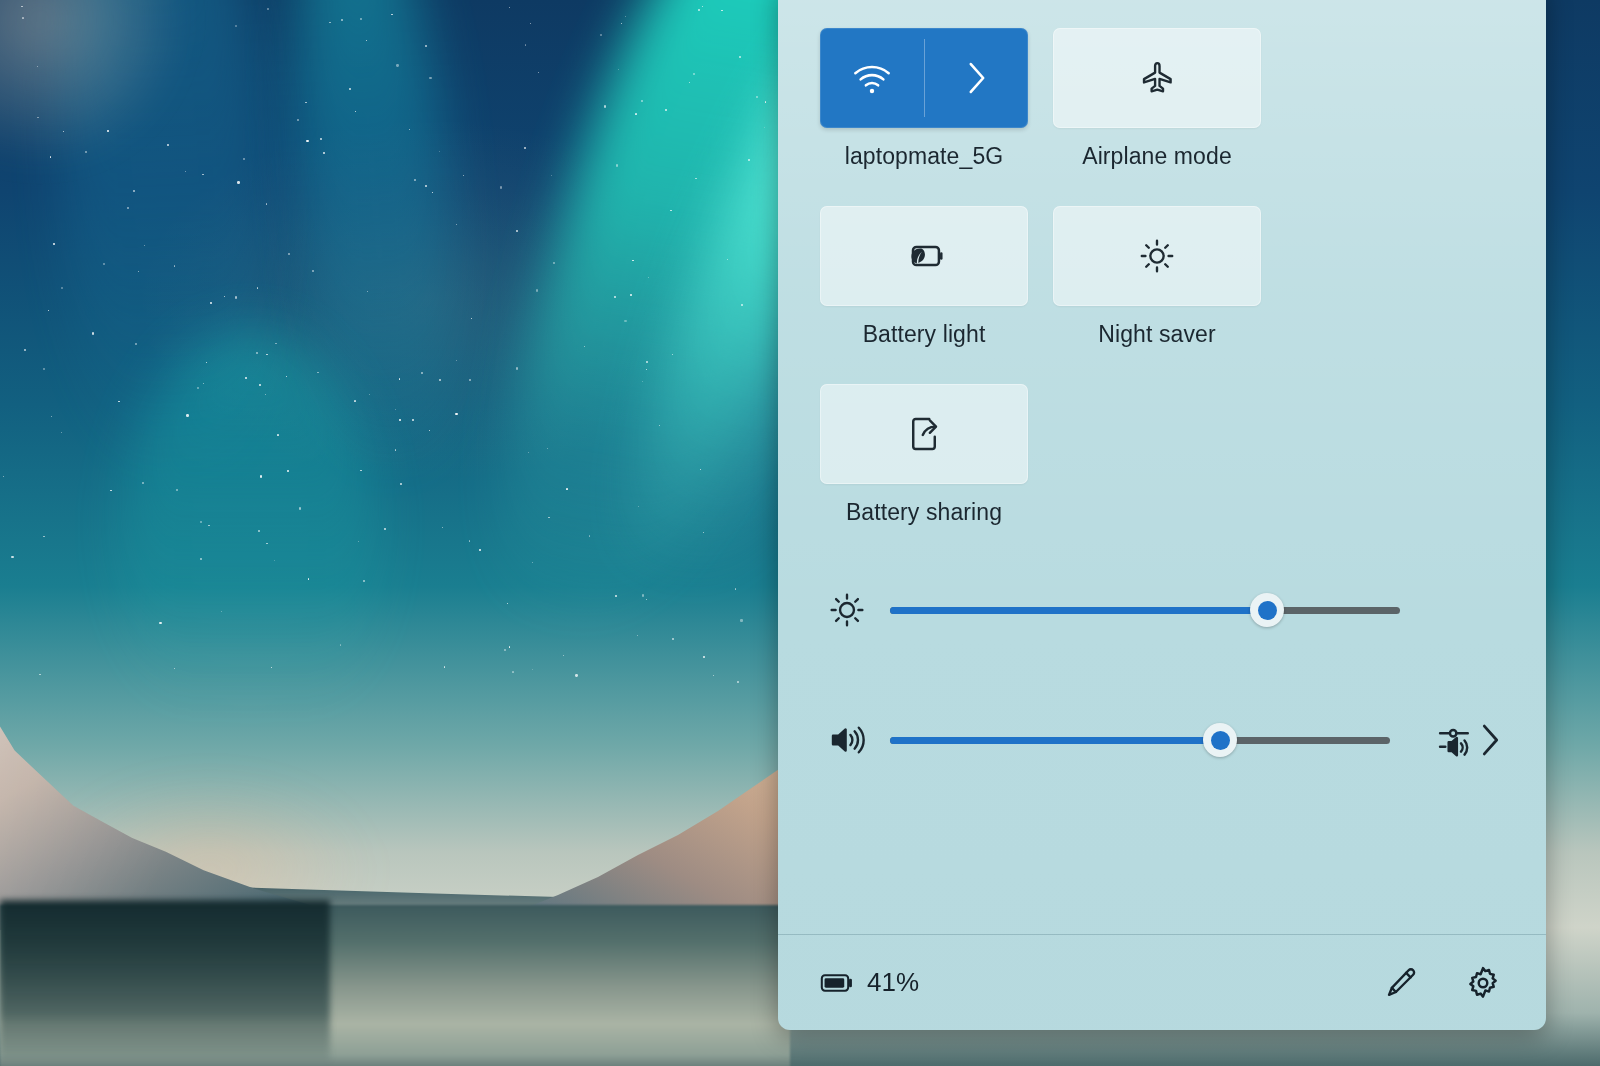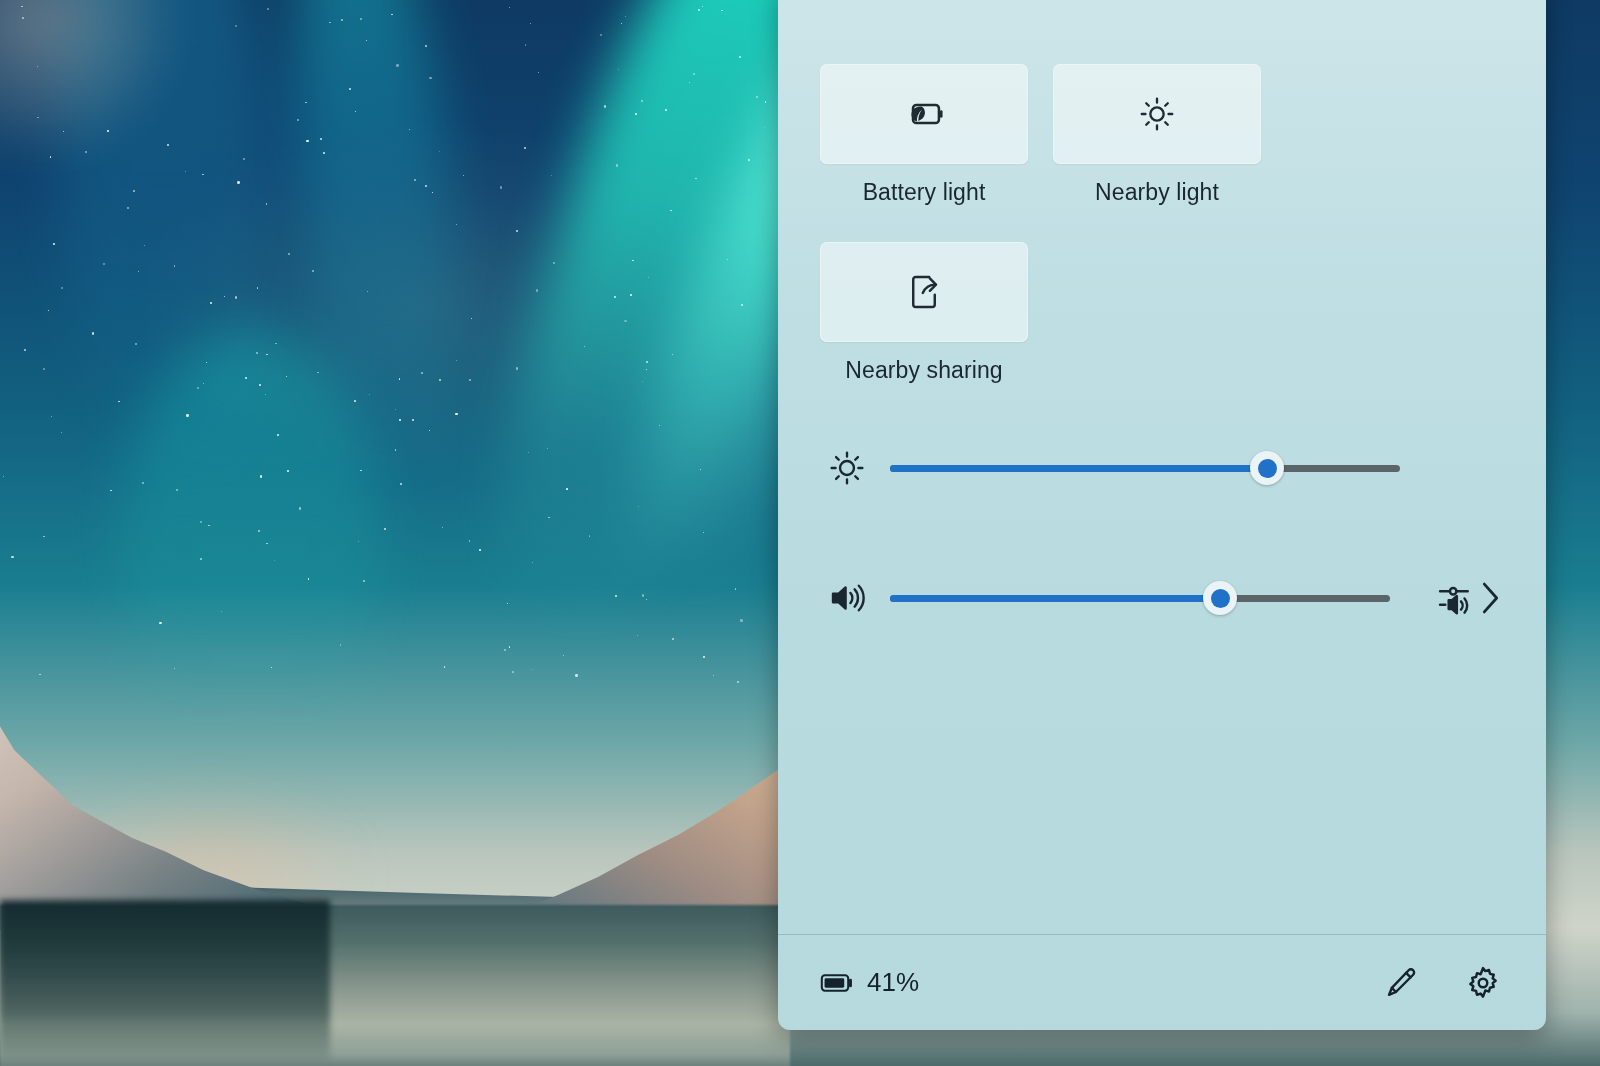--- a/index.html
+++ b/index.html
@@ -549,22 +549,53 @@
     <div class="water"></div>
     <div class="water-dark"></div>
   </div>
 
   <div class="qs-panel">
 
     <div class="qs-inner">
 
       <div class="tile-grid">
 
-
-
+        <div class="tile-cell">
+          <div class="tile on split">
+            <div class="ico-main">
+              <svg width="44" height="34" viewBox="0 0 24 20" fill="none" stroke="currentColor" stroke-width="1.5" stroke-linecap="round">
+                <path d="M2.2 7.2a15 15 0 0 1 19.6 0"></path>
+                <path d="M5.3 10.8a10.3 10.3 0 0 1 13.4 0"></path>
+                <path d="M8.4 14.3a5.6 5.6 0 0 1 7.2 0"></path>
+                <circle cx="12" cy="17.6" r="1.3" fill="currentColor" stroke="none"></circle>
+              </svg>
+            </div>
+            <div class="divider"></div>
+            <div class="chev">
+              <span>
+                <svg width="20" height="34" viewBox="0 0 12 22" fill="none" stroke="currentColor" stroke-width="1.7" stroke-linecap="round" stroke-linejoin="round">
+                  <path d="M2 2l8 9-8 9"></path>
+                </svg>
+              </span>
+            </div>
+          </div>
+          <div class="tile-label">laptopmate_5G</div>
+        </div>
+
+
+        <div class="tile-cell">
+          <div class="tile">
+            <span>
+              <svg width="40" height="38" viewBox="0 0 24 24" fill="none" stroke="currentColor" stroke-width="1.5" stroke-linecap="round" stroke-linejoin="round">
+                <path d="M12.2 2.6c.9 0 1.4.8 1.4 1.8v4.2l7 4.1v2.1l-7-2.2v4.4l2.2 1.7v1.7l-3.6-1-3.6 1v-1.7l2.2-1.7v-4.4l-7 2.2v-2.1l7-4.1V4.4c0-1 .5-1.8 1.4-1.8z"></path>
+              </svg>
+            </span>
+          </div>
+          <div class="tile-label">Airplane mode</div>
+        </div>
       </div>
 
       <div class="row-gap"></div>
 
       <div class="tile-grid">
 
         <div class="tile-cell">
           <div class="tile">
             <span>
               <svg width="44" height="30" viewBox="0 0 28 18" fill="none" stroke="currentColor" stroke-width="1.6" stroke-linecap="round" stroke-linejoin="round">
@@ -579,41 +610,41 @@
 
         <div class="tile-cell">
           <div class="tile">
             <span>
               <svg width="38" height="38" viewBox="0 0 24 24" fill="none" stroke="currentColor" stroke-width="1.5" stroke-linecap="round">
                 <circle cx="12" cy="12" r="4.2"></circle>
                 <path d="M12 2.4v2.3M12 19.3v2.3M2.4 12h2.3M19.3 12h2.3M5.2 5.2l1.6 1.6M17.2 17.2l1.6 1.6M18.8 5.2l-1.6 1.6M6.8 17.2l-1.6 1.6"></path>
               </svg>
             </span>
           </div>
-          <div class="tile-label">Nearby light</div>
+          <div class="tile-label">Night saver</div>
         </div>
 
       </div>
 
       <div class="row-gap"></div>
 
       <div class="tile-grid">
 
 
         <div class="tile-cell">
           <div class="tile">
             <span>
               <svg width="36" height="40" viewBox="0 0 22 26" fill="none" stroke="currentColor" stroke-width="1.6" stroke-linecap="round" stroke-linejoin="round">
                 <path d="M14.4 3.2H5.6a1.6 1.6 0 0 0-1.6 1.6v16.4a1.6 1.6 0 0 0 1.6 1.6h10.8a1.6 1.6 0 0 0 1.6-1.6v-6.4"></path>
                 <path d="M10.2 13.6c1.6-3.6 4.6-5.4 8.2-5.4"></path>
                 <path d="M14.8 4.2l4 4-4 4"></path>
               </svg>
             </span>
           </div>
-          <div class="tile-label">Nearby sharing</div>
+          <div class="tile-label">Battery sharing</div>
         </div>
 
         <div class="tile-cell"></div>
       </div>
 
       <div class="sliders">
 
         <div class="slider-row">
           <div class="slider-ico">
             <svg width="38" height="38" viewBox="0 0 24 24" fill="none" stroke="currentColor" stroke-width="1.5" stroke-linecap="round">

